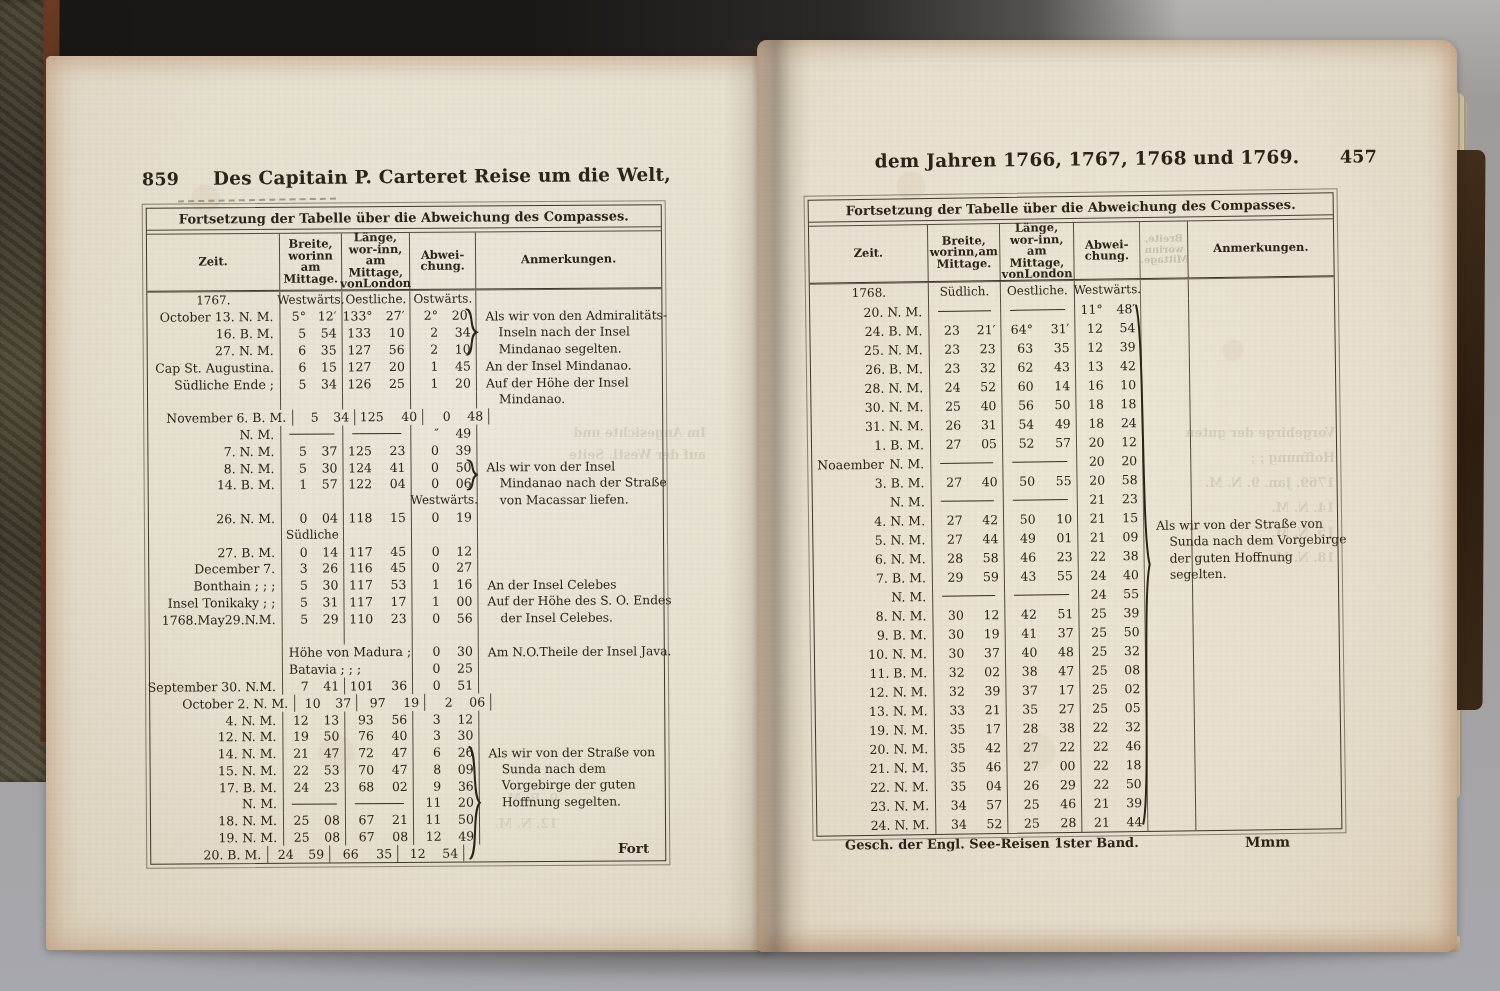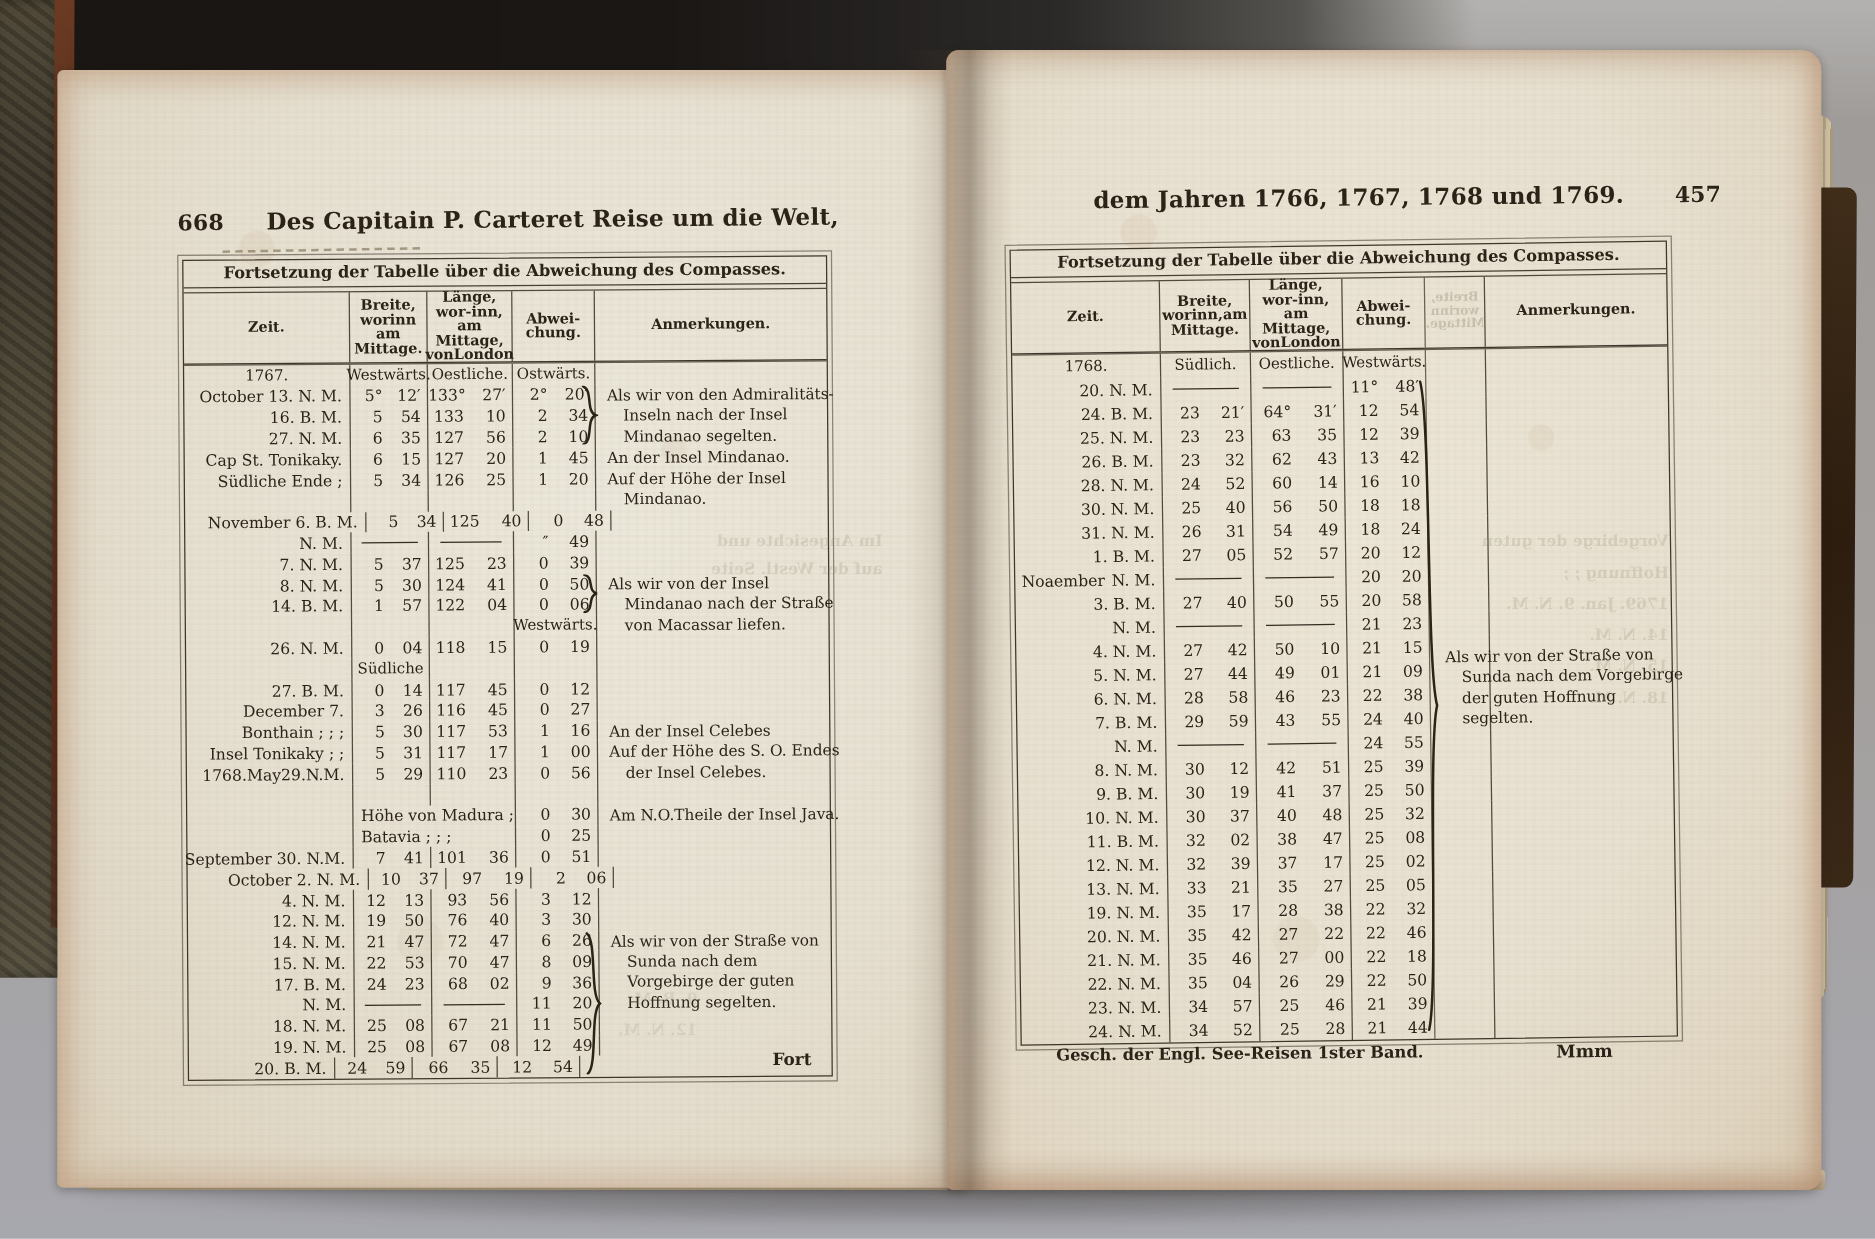--- a/index.html
+++ b/index.html
@@ -114,21 +114,21 @@
   <div class="board-edge"></div>
   <div class="bottom-shadow"></div>
   <div class="bottom-sheet-l"></div>
   <div class="bottom-sheet-r"></div>
   <div class="fore-edge"></div>
   <div class="cover-right"></div>
 
   <div class="page page-left">
     <div class="page-texture"></div>
     <div class="running-head rh-left">
-      <span class="rh-num">668</span>
+      <span class="rh-num">859</span>
       <span class="rh-title">Des Capitain P. Carteret Reise um die Welt,</span>
     </div>
     <div class="dash-ghost"></div>
 
     <div class="tbl tbl-left" id="tbl-left">
       <div class="tbl-title">Fortsetzung der Tabelle über die Abweichung des Compasses.</div>
       <div class="tbl-title-sp"></div>
       <div class="thead">
         <div class="hcell" style="width:132px">Zeit.</div>
         <div class="hcell" style="width:62px">Breite, worinn am Mittage.</div>
@@ -191,21 +191,21 @@
               <span>127</span>
               <span>56</span>
             </div>
             <div class="cell c-a num2" style="width: 66px;">
               <span>2</span>
               <span>10</span>
             </div>
             <div class="cell c-anm" style="flex: 1 1 0%;"></div>
           </div>
           <div class="trow" style="height: 16.8px;">
-            <div class="cell c-zeit" style="width: 132px;">Cap St. Tonikaky.</div>
+            <div class="cell c-zeit" style="width: 132px;">Cap St. Augustina.</div>
             <div class="cell c-b num2" style="width: 62px;">
               <span>6</span>
               <span>15</span>
             </div>
             <div class="cell c-l num2" style="width: 68px;">
               <span>127</span>
               <span>20</span>
             </div>
             <div class="cell c-a num2" style="width: 66px;">
               <span>1</span>

